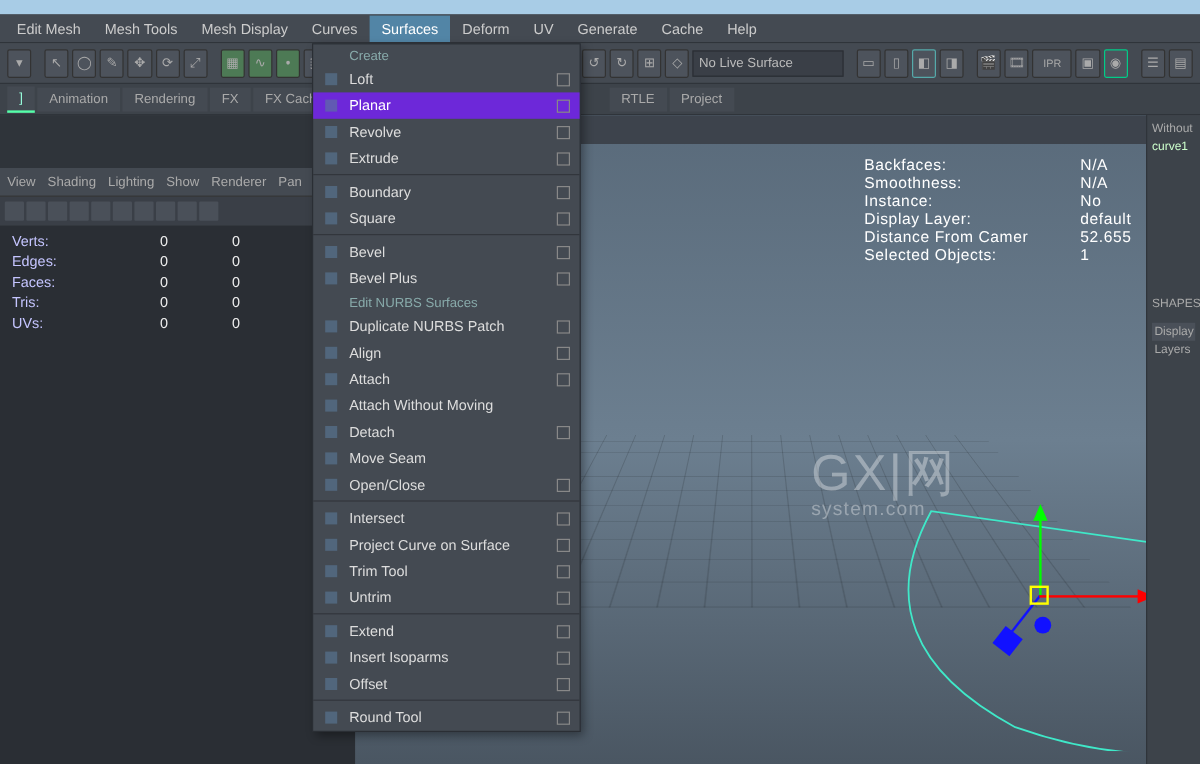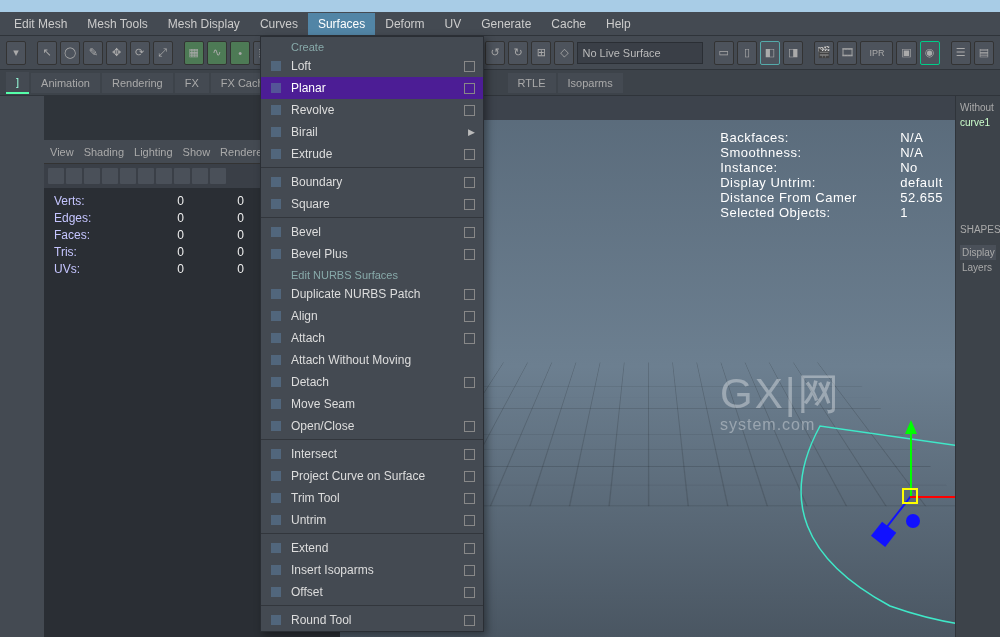--- a/index.html
+++ b/index.html
@@ -10,21 +10,21 @@
   .menubar .menu-item.active { background: #5285a6; color: #fff; }
   .toolbar { height: 34px; background: #444a52; display: flex; align-items: center; padding: 0 6px; border-bottom: 1px solid #2f343a; gap: 3px; }
   .tool-btn { width: 24px; height: 24px; background: #4d535c; border: 1px solid #333; border-radius: 2px; display: flex; align-items: center; justify-content: center; font-size: 11px; color: #aaa; }
   .tool-btn.wide { width: auto; padding: 0 8px; white-space: nowrap; }
   .tool-sep { width: 6px; }
   .tool-drop { width: 150px; height: 22px; background: #3a3f47; border: 1px solid #2a2e34; color: #bbb; display: flex; align-items: center; padding: 0 4px; font-size: 11px; }
   .shelf { height: 26px; background: #3d434a; display: flex; align-items: center; padding: 0 6px; gap: 2px; border-bottom: 1px solid #2f343a; }
   .shelf-tab { padding: 4px 10px; color: #aaa; background: #444a52; font-size: 11px; }
   .shelf-tab.sel { color: #9fd; border-bottom: 2px solid #5fa; }
   .main { display: flex; height: calc(100% - 96px); }
-  .left-pane { width: 296px; background: #3d434a; display: flex; flex-direction: column; margin-left: 44px; }
+  .left-pane { width: 296px; background: #3d434a; display: flex; flex-direction: column; }
   .panel-header { height: 24px; background: #444a52; display: flex; align-items: center; padding: 0 6px; gap: 10px; font-size: 11px; color: #aaa; border-bottom: 1px solid #333; }
   .panel-header span { cursor: pointer; }
   .panel-icons { height: 24px; background: #3a3f47; display: flex; align-items: center; padding: 0 4px; gap: 2px; }
   .panel-icons .mini { width: 16px; height: 16px; background: #4a5059; border-radius: 1px; }
   .stats { font-family: monospace; padding: 6px 10px; color: #eee; background: #2a2e34; flex: 1; }
   .stats-row { display: flex; height: 17px; }
   .stats-row .k { width: 70px; color: #c5c5ff; }
   .stats-row .v1 { width: 60px; text-align: right; }
   .stats-row .v2 { width: 60px; text-align: right; }
   .viewport { flex: 1; position: relative; background: linear-gradient(#596a7a 0%, #6c7f90 50%, #4a5662 100%); overflow: hidden; }
@@ -47,21 +47,21 @@
   .curve { position: absolute; left: 430px; top: 300px; width: 420px; height: 230px; pointer-events: none; }
   .right-pane { width: 45px; background: #3d434a; border-left: 1px solid #2f343a; padding: 6px 4px; font-size: 10px; color: #aaa; }
   .right-pane .lbl { margin-top: 30px; }
   .wm { position: absolute; left: 380px; top: 270px; color: rgba(255,255,255,.35); font-size: 42px; font-weight: normal; letter-spacing: 2px; pointer-events: none; }
   .wm small { font-size: 16px; display: block; margin-top: -6px; letter-spacing: 1px; }
 
   
   .dropdown { position: absolute; left: 260px; top: 36px; width: 224px; background: #444a52; border: 1px solid #2a2e34; z-index: 50; box-shadow: 3px 3px 8px rgba(0,0,0,.4); }
   .dd-sect { padding: 4px 10px 2px 30px; color: #8aa; font-size: 11px; }
   .dd-row { display: flex; align-items: center; height: 22px; padding: 0 8px 0 6px; color: #ddd; position: relative; }
-  .dd-row.hl { background: #4c1d95; color: #fff; }
+  .dd-row.hl { background: #6d28d9; color: #fff; }
   .dd-ico { width: 18px; height: 16px; margin-right: 6px; display:flex; align-items:center; justify-content:center; }
   .dd-lbl { flex: 1; font-size: 12px; }
   .dd-opt { width: 11px; height: 11px; border: 1px solid #888; }
   .dd-arrow { font-size: 9px; color: #bbb; }
   .dd-sep { height: 4px; border-top: 1px solid #32363c; margin-top: 2px; }
 </style>
 </head>
 <body>
 
 <div class="titlebar"></div>
@@ -117,21 +117,21 @@
 </div>
 
 <div class="shelf">
   <div class="shelf-tab sel" style="border-bottom-color:#5fa">]</div>
   <div class="shelf-tab">Animation</div>
   <div class="shelf-tab">Rendering</div>
   <div class="shelf-tab">FX</div>
   <div class="shelf-tab">FX Cach</div>
   <div style="width:230px"></div>
   <div class="shelf-tab">RTLE</div>
-  <div class="shelf-tab">Isoparms</div>
+  <div class="shelf-tab">Project</div>
 </div>
 
 <div class="main">
   <div class="left-pane">
     <div style="height:44px;background:#2f343a"></div>
     <div class="panel-header">
       <span>View</span>
       <span>Shading</span>
       <span>Lighting</span>
       <span>Show</span>
@@ -193,28 +193,28 @@
     <svg class="curve" viewBox="0 0 420 230">
       <path d="M 50 30 Q -10 140 120 210 Q 260 260 400 200 Q 420 180 390 70 L 260 60 L 50 30 Z" fill="none" stroke="#3fe8c8" stroke-width="1.5"></path>
     </svg>
     <div class="manip">
       <div class="arrow-z"></div>
       <div class="arrow-y"></div>
       <div class="arrow-x"></div>
       <div class="pivot"></div>
       <div class="blob"></div>
     </div>
-    <div class="hud" id="hud"><div><span class="rk">Backfaces:</span>N/A</div><div><span class="rk">Smoothness:</span>N/A</div><div><span class="rk">Instance:</span>No</div><div><span class="rk">Display Untrim:</span>default</div><div><span class="rk">Distance From Camer</span>52.655</div><div><span class="rk">Selected Objects:</span>1</div></div>
+    <div class="hud" id="hud"><div><span class="rk">Backfaces:</span>N/A</div><div><span class="rk">Smoothness:</span>N/A</div><div><span class="rk">Instance:</span>No</div><div><span class="rk">Display Layer:</span>default</div><div><span class="rk">Distance From Camer</span>52.655</div><div><span class="rk">Selected Objects:</span>1</div></div>
     <div class="wm"><span>GX|网</span><small>system.com</small></div>
   </div>
 
   <div class="right-pane">
     <div>Without</div>
     <div style="color:#cfc;margin-top:4px">curve1</div>
-    <div class="lbl" style="margin-top:96px">SHAPES</div>
+    <div class="lbl" style="margin-top:120px">SHAPES</div>
     <div style="background:#4a5059;margin-top:10px;padding:2px">Display</div>
     <div style="padding:2px">Layers</div>
   </div>
 </div>
 
 <div class="dropdown" id="dropdown">
     <div class="dd-sect">Create</div>
     <div class="dd-row">
       <div class="dd-ico">
         <svg width="14" height="14">
@@ -241,29 +241,20 @@
       </div>
       <div class="dd-lbl">Revolve</div>
       <div class="dd-opt"></div>
     </div>
     <div class="dd-row">
       <div class="dd-ico">
         <svg width="14" height="14">
           <rect x="2" y="2" width="10" height="10" fill="#5a7a9a" opacity=".6"></rect>
         </svg>
       </div>
-      <div class="dd-lbl">Birail</div>
-      <div class="dd-arrow">▶</div>
-    </div>
-    <div class="dd-row">
-      <div class="dd-ico">
-        <svg width="14" height="14">
-          <rect x="2" y="2" width="10" height="10" fill="#5a7a9a" opacity=".6"></rect>
-        </svg>
-      </div>
       <div class="dd-lbl">Extrude</div>
       <div class="dd-opt"></div>
     </div>
     <div class="dd-sep"></div>
     <div class="dd-row">
       <div class="dd-ico">
         <svg width="14" height="14">
           <rect x="2" y="2" width="10" height="10" fill="#5a7a9a" opacity=".6"></rect>
         </svg>
       </div>

